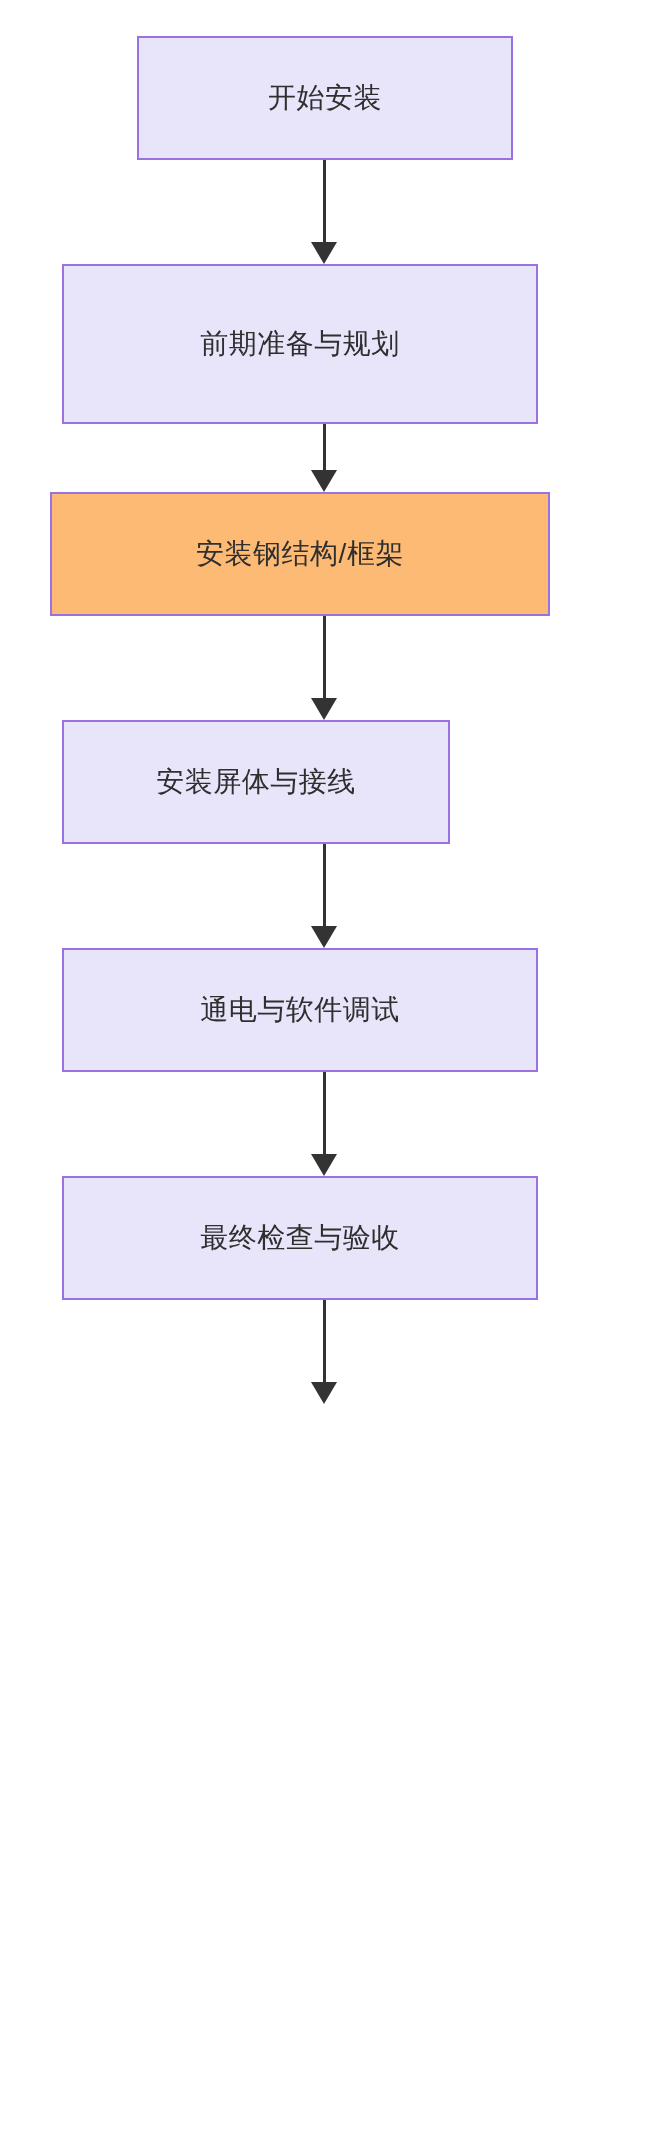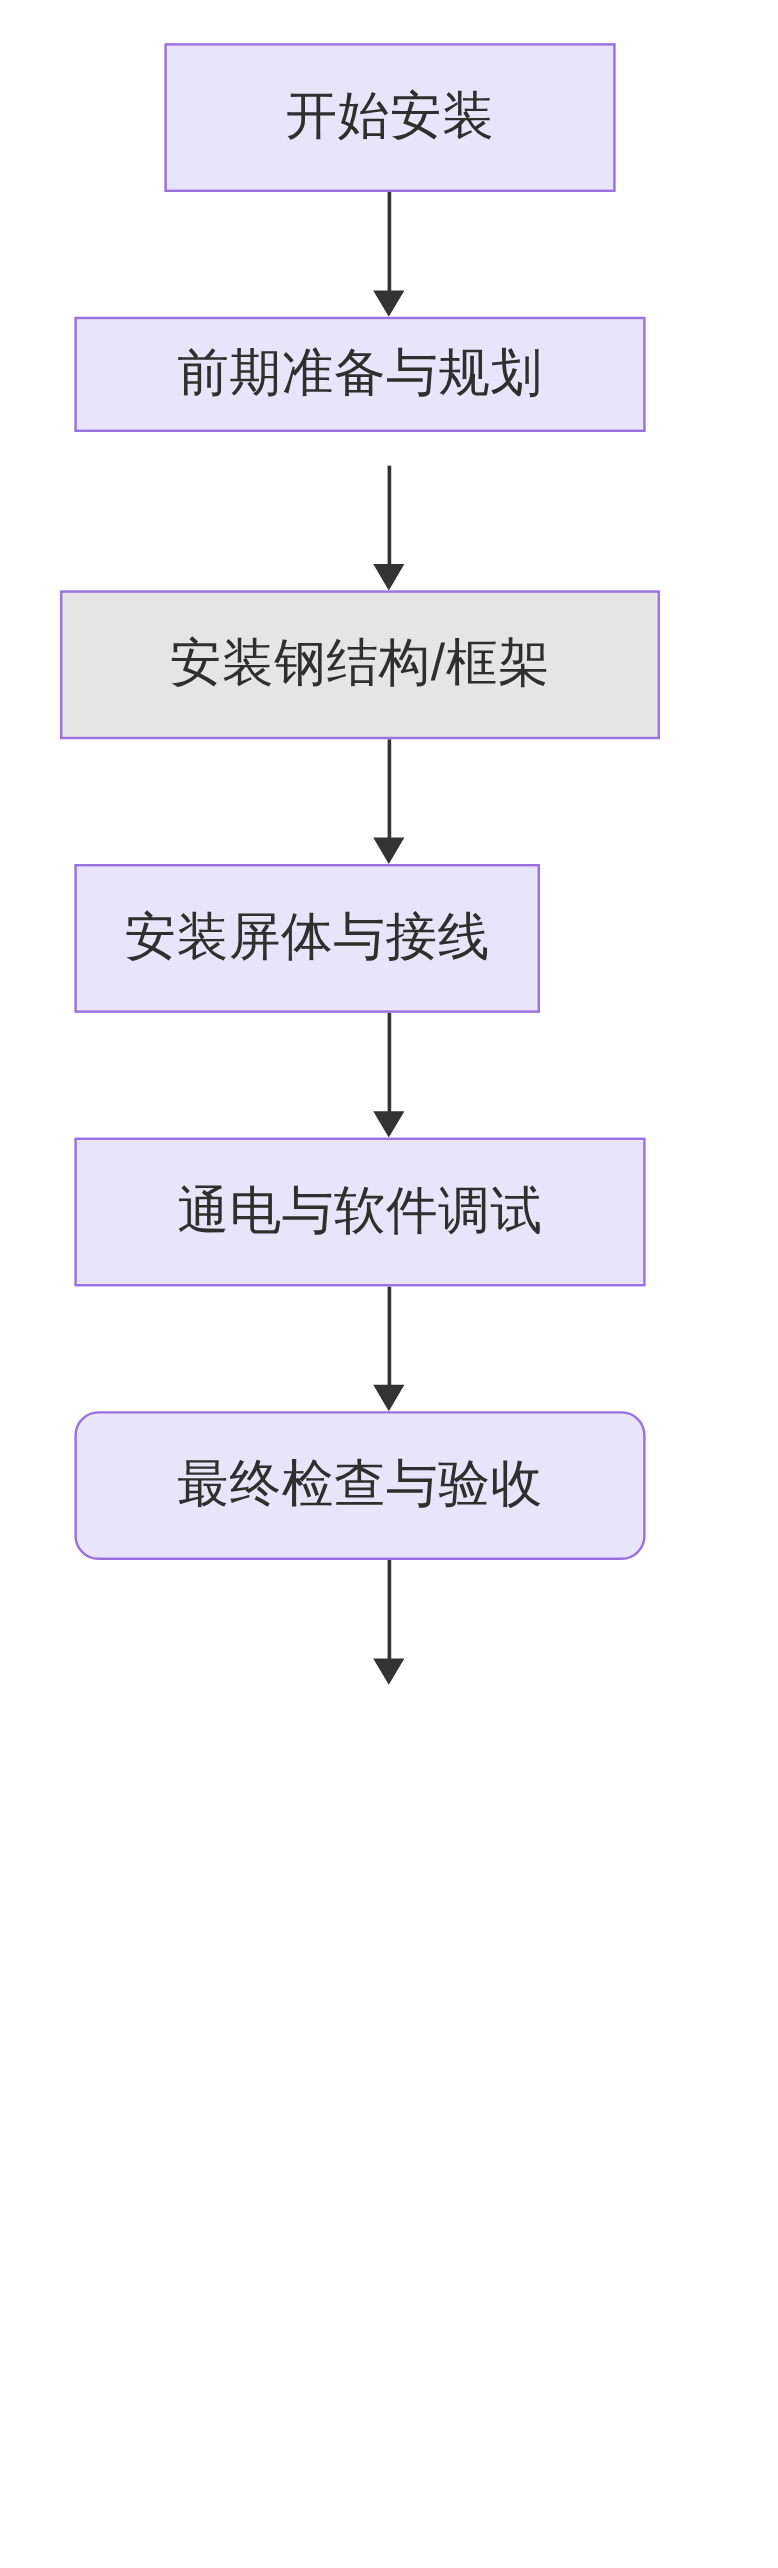--- a/index.html
+++ b/index.html
@@ -24,21 +24,21 @@
     position: absolute;
     box-sizing: border-box;
     background: #e8e5fb;
     border: 2px solid #9a71e0;
     display: flex;
     align-items: center;
     justify-content: center;
     color: #2b2b2b;
   }
   .node-label {
-    font-size: 43px;
+    font-size: 28px;
     line-height: 1.2;
     letter-spacing: 0.5px;
     color: #2f2f2f;
     white-space: nowrap;
     font-weight: 400;
   }
   .edge {
     position: absolute;
     pointer-events: none;
   }
@@ -82,28 +82,28 @@
       <div class="edge-line" style="height: 84px; background: rgb(51, 51, 51);"></div>
       <div class="edge-head" style="left: -11.5px; top: 82px; border-top-color: rgb(51, 51, 51);"></div>
     </div>
     <div class="edge" style="left: 322.5px; top: 1300px; width: 3px; height: 104px;">
       <div class="edge-line" style="height: 84px; background: rgb(51, 51, 51);"></div>
       <div class="edge-head" style="left: -11.5px; top: 82px; border-top-color: rgb(51, 51, 51);"></div>
     </div>
     <div class="node" style="left: 137px; top: 36px; width: 376px; height: 124px; background: rgb(232, 229, 251); border-color: rgb(154, 113, 224);">
       <span class="node-label" style="color: rgb(47, 47, 47);">开始安装</span>
     </div>
-    <div class="node" style="left: 62px; top: 264px; width: 476px; height: 96px; background: rgb(232, 229, 251); border-color: rgb(154, 113, 224);">
+    <div class="node" style="left: 62px; top: 264px; width: 476px; height: 160px; background: rgb(232, 229, 251); border-color: rgb(154, 113, 224);">
       <span class="node-label" style="color: rgb(47, 47, 47);">前期准备与规划</span>
     </div>
-    <div class="node" style="left: 50px; top: 492px; width: 500px; height: 124px; background: #e5e5e5; border-color: rgb(154, 113, 224);">
+    <div class="node" style="left: 50px; top: 492px; width: 500px; height: 124px; background: #fdba74; border-color: rgb(154, 113, 224);">
       <span class="node-label" style="color: rgb(47, 47, 47);">安装钢结构/框架</span>
     </div>
     <div class="node" style="left: 62px; top: 720px; width: 388px; height: 124px; background: rgb(232, 229, 251); border-color: rgb(154, 113, 224);">
       <span class="node-label" style="color: rgb(47, 47, 47);">安装屏体与接线</span>
     </div>
     <div class="node" style="left: 62px; top: 948px; width: 476px; height: 124px; background: rgb(232, 229, 251); border-color: rgb(154, 113, 224); text-align: center;">
       <span class="node-label" style="color: rgb(47, 47, 47);">通电与软件调试</span>
     </div>
-    <div class="node" style="left: 62px; top: 1176px; width: 476px; height: 124px; background: rgb(232, 229, 251); border-color: rgb(154, 113, 224); border-radius: 20px;">
+    <div class="node" style="left: 62px; top: 1176px; width: 476px; height: 124px; background: rgb(232, 229, 251); border-color: rgb(154, 113, 224);">
       <span class="node-label" style="color: rgb(47, 47, 47);">最终检查与验收</span>
     </div>
   </div>
 
 </body></html>

